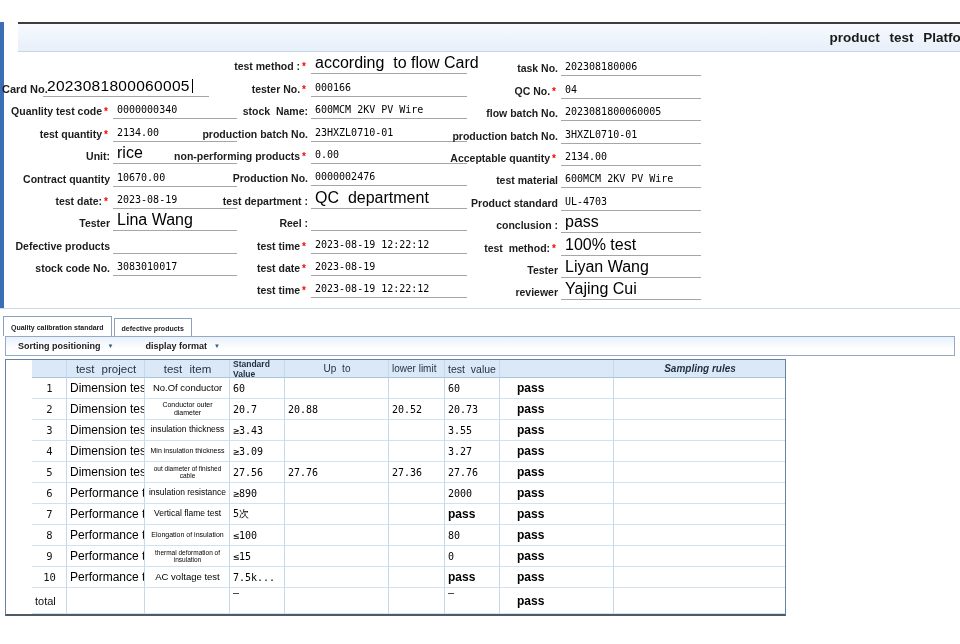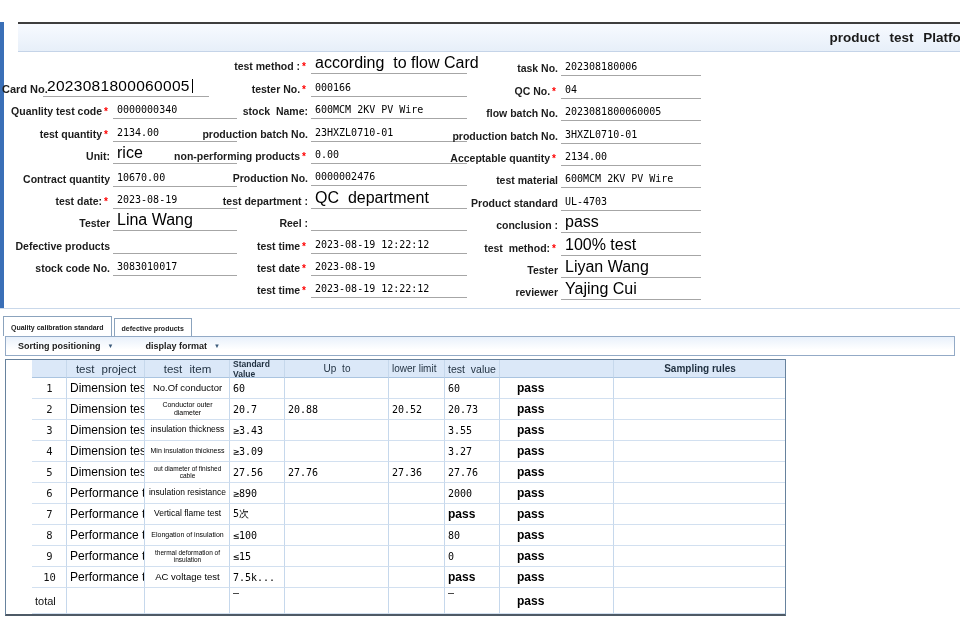--- a/index.html
+++ b/index.html
@@ -43,21 +43,21 @@
     border:1px solid #93aac6;background:linear-gradient(#e9f1fb,#ffffff 70%);
     display:flex;align-items:center;font-size:9px;font-weight:700;color:#1c1c1c;gap:20px;}
   .tbitem{display:flex;align-items:center;margin-left:12px;cursor:default;}
   .caret{font-size:6px;color:#3b5a7a;margin-left:7px;}
   
   .grid{position:absolute;left:5px;top:359px;width:781px;box-sizing:border-box;
         border:1px solid #67829d;border-bottom:2px solid #4e5a66;background:#fff;}
   .trow{display:grid;grid-template-columns:35px 78px 85px 55px 104px 56px 55px 114px auto;padding-left:26px;}
   .cell{border-right:1px solid #c6d8ec;border-bottom:1px solid #d2e0f0;
         display:flex;align-items:center;padding:0 2px 0 3px;overflow:hidden;}
-  .cell:last-child{border-right:none;}
+  .cell:last-child{border-right:none;font-style:italic;}
   .trow.head .cell{background:#dbe8f8;border-bottom:1px solid #aac4e0;height:17px;color:#1f2f3f;}
   .trow.body .cell{height:20px;}
   .trow.totalr .cell{height:25px;}
   .h-num{}
   .h-project,.h-item{justify-content:center;font-size:11.5px;word-spacing:4px;}
   .h-std{font-size:8.5px;font-weight:700;}
   .h-upto{justify-content:center;font-size:10px;word-spacing:3px;}
   .h-lower{font-size:10px;}
   .h-value{font-size:10.5px;word-spacing:3px;}
   .h-sampling{justify-content:center;font-size:10px;font-weight:700;}

